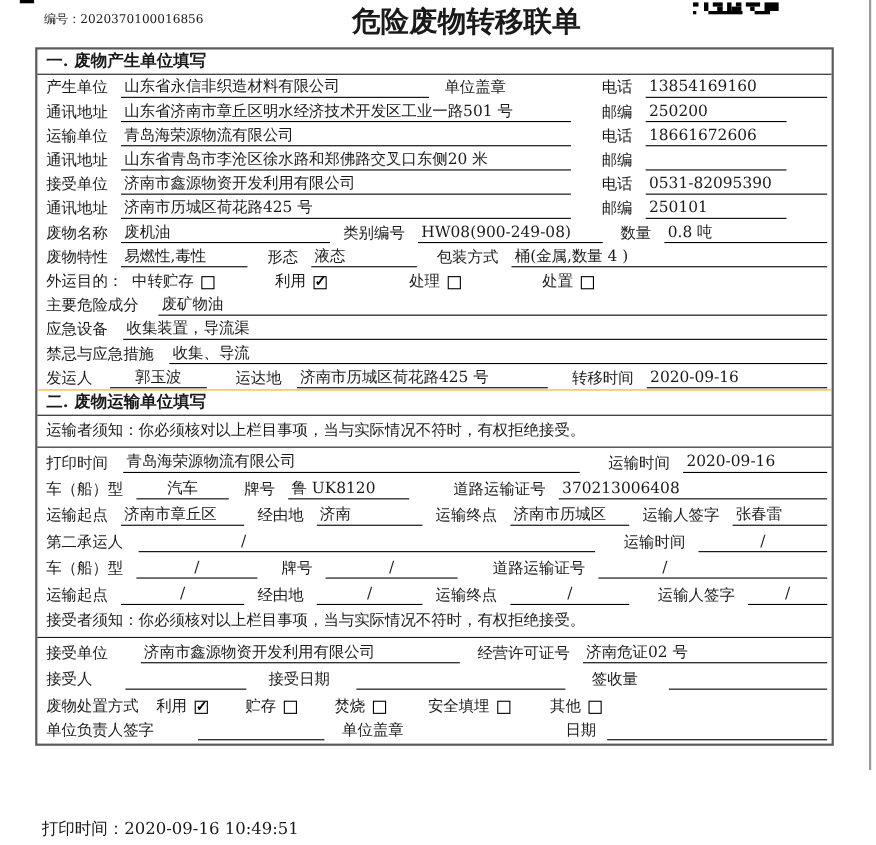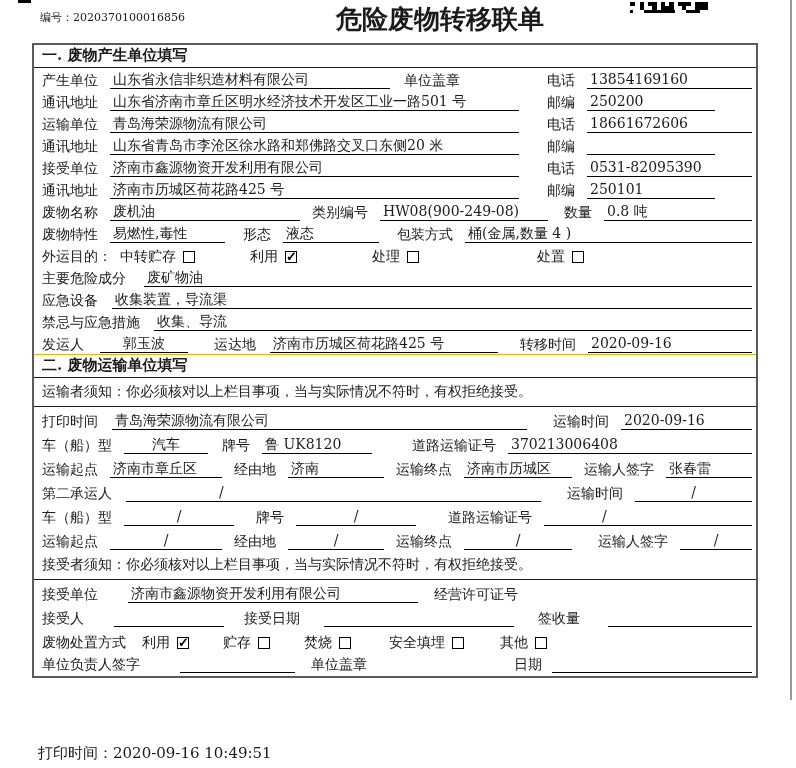--- a/index.html
+++ b/index.html
@@ -12,21 +12,21 @@
   .page { position:relative; width:796px; height:768px; }
 
   
   .corner-mark { position:absolute; left:18px; top:0; width:13px; height:3px; background:#000; }
   .page-edge { position:absolute; left:790px; top:0; width:2px; height:700px; background:#9a9a9a; }
   .qr-fragment { position:absolute; left:630px; top:0; }
 
   
   .doc-header { position:relative; height:42px; }
   .doc-number { position:absolute; left:40px; top:10px; font-size:11px; white-space:nowrap; }
-  .doc-title { position:absolute; left:336px; top:2px; font-size:26px; font-weight:bold; white-space:nowrap; }
+  .doc-title { position:absolute; left:320px; top:2px; font-size:26px; font-weight:bold; white-space:nowrap; }
 
   
   .form-box { position:absolute; left:32px; top:43px; width:726px; border:2px solid #5a5a5a; background:#fff; }
   .sec-header { font-size:15px; font-weight:bold; padding:2px 8px 3px 8px; border-bottom:1px solid #1b1b1b; line-height:17px; }
   .sec-header.mid { border-top:1px solid #eab308; }
   .notice { font-size:14px; padding:5px 8px 6px 8px; border-bottom:1px solid #1b1b1b; line-height:17px; }
 
   .row { display:flex; align-items:flex-end; height:22px; padding:0 4px 1px 8px; font-size:14px; line-height:17px; }
   .row.tall { height:24px; }
   .lbl { white-space:nowrap; flex:0 0 auto; }
@@ -161,21 +161,21 @@
         <span class="cb"></span>
       </span>
       <span class="opt" style="margin-left:55px">
         <span>利用</span>
         <span class="cb checked"></span>
       </span>
       <span class="opt" style="margin-left:75px">
         <span>处理</span>
         <span class="cb"></span>
       </span>
-      <span class="opt" style="margin-left:118px">
+      <span class="opt" style="margin-left:74px">
         <span>处置</span>
         <span class="cb"></span>
       </span>
     </div>
 
     <div class="row">
       <span class="lbl" style="margin-right:18px">主要危险成分</span>
       <span class="uv grow">废矿物油</span>
     </div>
 
@@ -254,20 +254,21 @@
       <span class="lbl" style="margin:0 12px 0 26px">运输人签字</span>
       <span class="uv grow ctr">/</span>
     </div>
 
     <div class="notice">接受者须知：你必须核对以上栏目事项，当与实际情况不符时，有权拒绝接受。</div>
 
     <div class="row tall">
       <span class="lbl" style="margin-right:30px">接受单位</span>
       <span class="uv" style="width:290px">济南市鑫源物资开发利用有限公司</span>
       <span class="lbl" style="margin:0 12px 0 16px">经营许可证号</span>
+      <span class="uv grow">济南危证02 号</span>
     </div>
 
     <div class="row tall">
       <span class="lbl" style="margin-right:30px">接受人</span>
       <span class="uv" style="width:110px"></span>
       <span class="lbl" style="margin:0 24px 0 20px">接受日期</span>
       <span class="uv" style="width:190px"></span>
       <span class="lbl" style="margin:0 28px 0 24px">签收量</span>
       <span class="uv grow"></span>
     </div>

